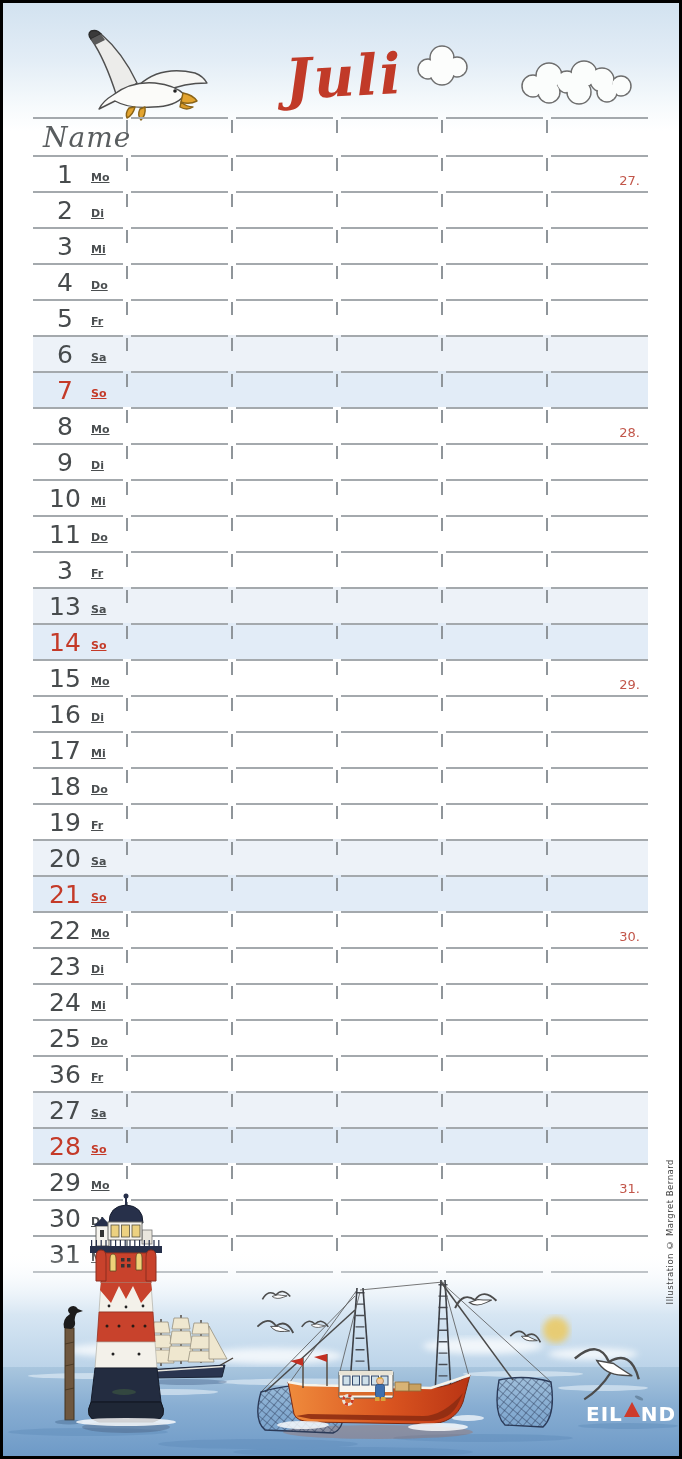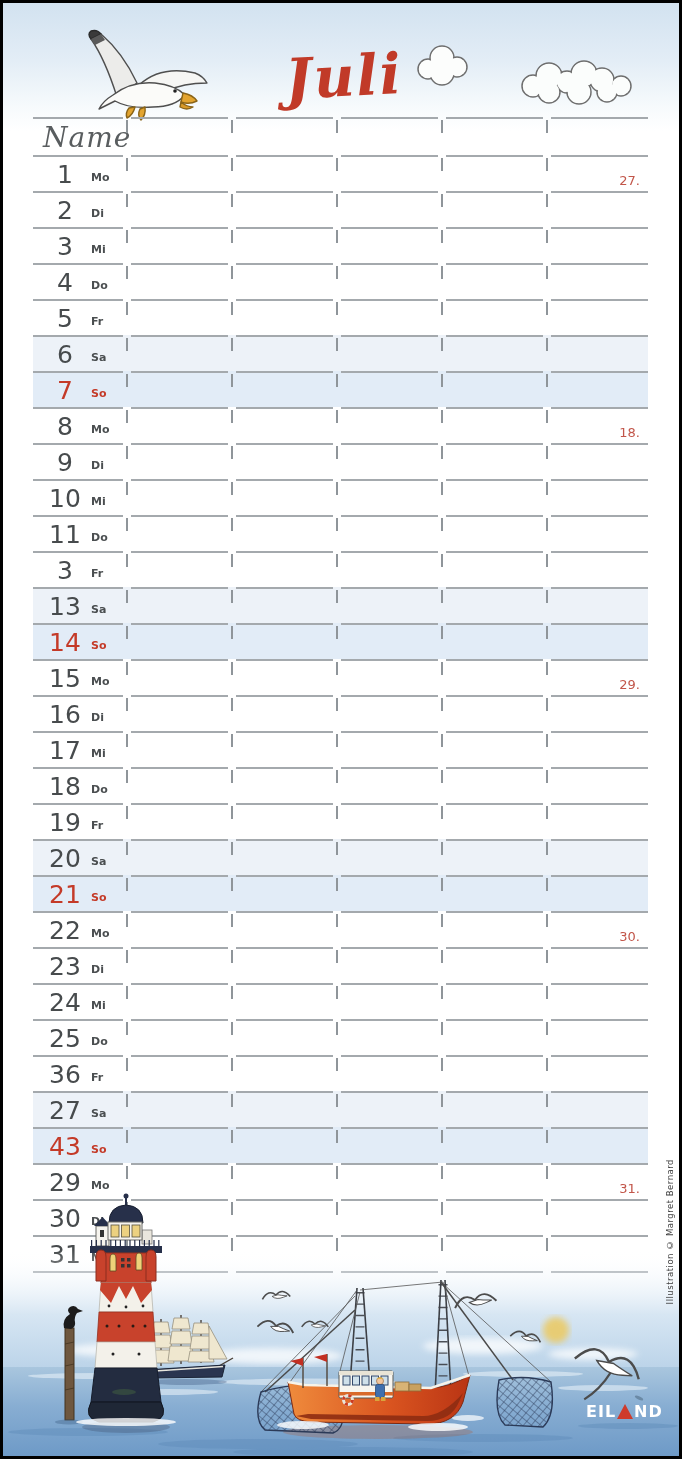--- a/index.html
+++ b/index.html
@@ -18,30 +18,30 @@
   .row{position:relative;display:grid;grid-template-columns:90px repeat(5,1fr);column-gap:8px;height:36px;}
   .row.head{height:38px;}
   .row>div{border-top:2px solid #a4a9ad;position:relative;}
   .row>.c::before{content:'';position:absolute;left:-5px;top:1px;width:2px;height:13px;background:#8f959a;}
   .row.closer{height:0;}
   .row.closer>div::before{display:none;}
   .row.sat{background:#edf2f8;}
   .row.sun{background:#e2ecf7;}
   .daycell{display:flex;align-items:center;padding-left:8px;}
   .num{font-size:25px;color:#474b4d;width:48px;text-align:center;line-height:1;}
-  .wd{font-size:11px;font-weight:bold;color:#4a4e50;margin-left:2px;margin-top:7px;}
+  .wd{font-size:11px;font-weight:bold;color:#4a4e50;margin-left:2px;margin-top:7px;text-decoration:underline;}
   .sun .num,.sun .wd{color:#c43a28;}
   .namecell{display:flex;align-items:center;padding-left:10px;}
   .name{font-family:"DejaVu Serif","Liberation Serif",serif;font-style:italic;
         font-size:28px;color:#595d5f;letter-spacing:1px;}
   .wk{position:absolute;right:8px;bottom:3px;font-size:13px;color:#c2564a;z-index:2;}
   
   .scene{position:absolute;left:0;top:1127px;width:676px;height:326px;z-index:2;pointer-events:none;}
   .brand{position:absolute;left:583px;top:1399px;z-index:3;color:#fff;font-weight:bold;
-         font-size:16px;letter-spacing:1px;display:flex;align-items:center;}
+         font-size:20px;letter-spacing:1px;display:flex;align-items:flex-start;}
   .tri{display:inline-block;width:0;height:0;border-left:8px solid transparent;
        border-right:8px solid transparent;border-bottom:15px solid #ce3b2c;margin:0 1px 1px 1px;}
   .credit{position:absolute;top:1156px;right:4px;z-index:3;writing-mode:vertical-rl;
           transform:rotate(180deg);font-size:8.5px;color:#3f3f3f;letter-spacing:.5px;}
 </style>
 </head>
 <body>
 
 <div class="page">
 
@@ -196,21 +196,21 @@
         <div class="row">
       <div class="daycell">
         <span class="num">8</span>
         <span class="wd">Mo</span>
       </div>
       <div class="c"></div>
       <div class="c"></div>
       <div class="c"></div>
       <div class="c"></div>
       <div class="c"></div>
-    <span class="wk">18.</span>
+    <span class="wk">28.</span>
         </div>
         <div class="row">
       <div class="daycell">
         <span class="num">9</span>
         <span class="wd">Di</span>
       </div>
       <div class="c"></div>
       <div class="c"></div>
       <div class="c"></div>
       <div class="c"></div>
@@ -411,21 +411,21 @@
         <span class="wd">Sa</span>
       </div>
       <div class="c"></div>
       <div class="c"></div>
       <div class="c"></div>
       <div class="c"></div>
       <div class="c"></div>
     </div>
         <div class="row sun">
       <div class="daycell">
-        <span class="num">43</span>
+        <span class="num">28</span>
         <span class="wd">So</span>
       </div>
       <div class="c"></div>
       <div class="c"></div>
       <div class="c"></div>
       <div class="c"></div>
       <div class="c"></div>
     </div>
         <div class="row">
       <div class="daycell">

